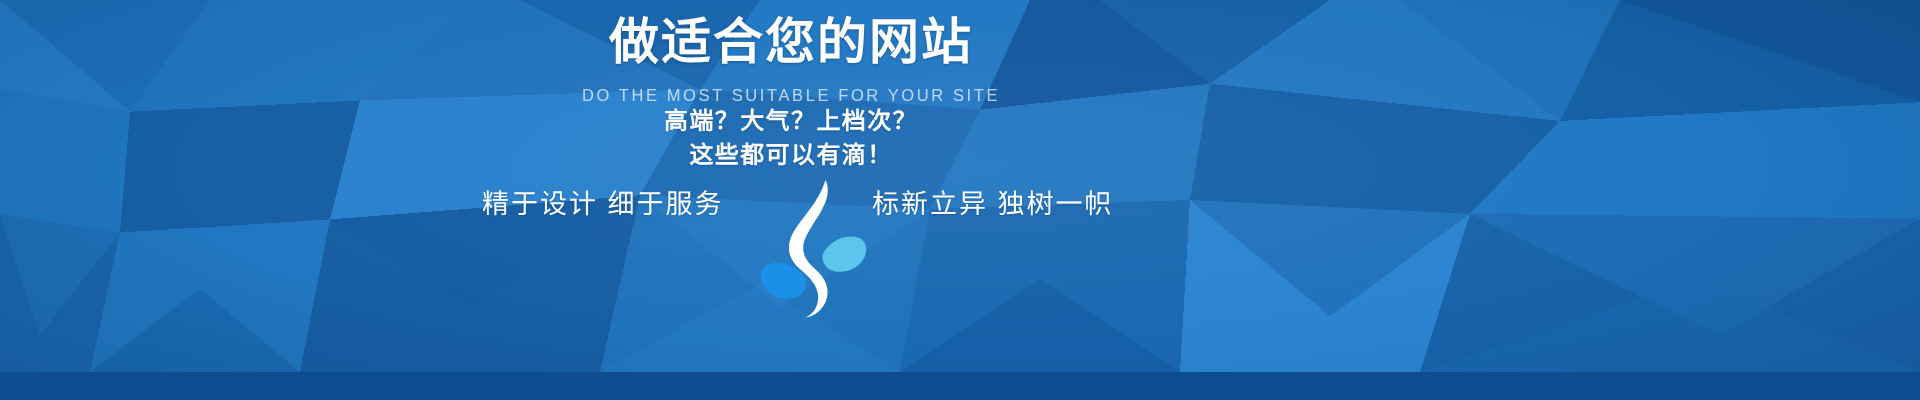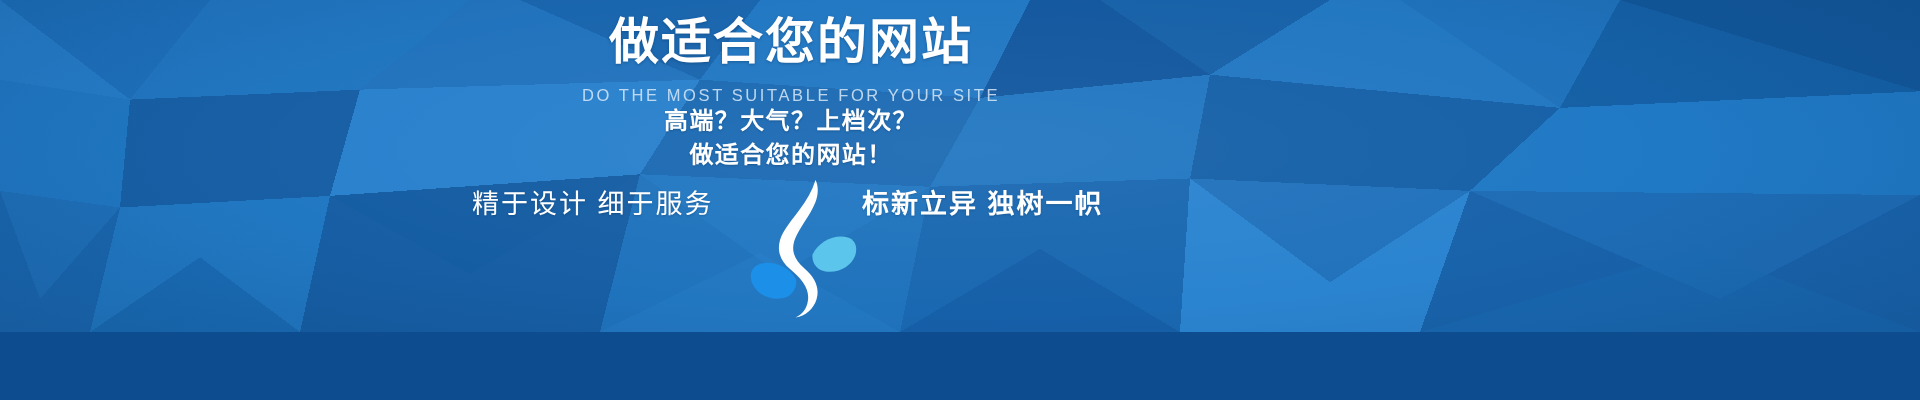--- a/index.html
+++ b/index.html
@@ -4,21 +4,21 @@
 <title>Banner</title>
 <style>
   html, body {
     margin: 0;
     padding: 0;
     background: #0d4d8f;
   }
   #banner {
     position: relative;
     width: 1920px;
-    height: 332px;
+    height: 372px;
     overflow: hidden;
     font-family: "Liberation Sans", "DejaVu Sans", sans-serif;
     background: #1b6bb5;
     user-select: none;
   }
 
   
   #poly-bg {
     position: absolute;
     inset: 0;
@@ -87,39 +87,39 @@
     font-weight: 700;
     color: #ffffff;
     letter-spacing: 1.4px;
     text-shadow: 0 1px 2px rgba(4,40,80,0.30);
     white-space: nowrap;
   }
 
   
   .slogan-row {
     position: absolute;
-    left: 4px;
+    left: 14px;
     top: 178px;
     width: 1582px;
     height: 220px;
     padding-left: 24px;
   }
   .slogan {
     position: absolute;
     top: 10px;
     font-size: 27px;
     line-height: 1.25;
     font-weight: 400;
     color: #ffffff;
     letter-spacing: 2px;
     white-space: nowrap;
     text-shadow: 0 1px 2px rgba(4,40,80,0.28);
   }
   #slogan-left  { left: 468px; }
-  #slogan-right { left: 858px; font-weight: bold; }
+  #slogan-right { left: 858px; }
 
   
   #brand-logo {
     position: absolute;
     left: 735px;
     top: 0px;
     width: 120px;
     height: 140px;
   }
   #brand-logo svg { display: block; width: 100%; height: 100%; }
@@ -176,21 +176,21 @@
 
   <div id="content">
 
     <div class="headline-block">
       <h1 id="page-title">做适合您的网站</h1>
       <p id="page-subtitle">DO THE MOST SUITABLE FOR YOUR SITE</p>
     </div>
 
     <div class="tagline-block">
       <p class="tagline-line">高端？大气？上档次？</p>
-      <p class="tagline-line">做适合您的网站！</p>
+      <p class="tagline-line">这些都可以有滴！</p>
     </div>
 
     <div class="slogan-row">
       <div class="slogan" id="slogan-left">精于设计 细于服务</div>
 
       <div id="brand-logo">
         <svg viewBox="0 0 120 140" xmlns="http://www.w3.org/2000/svg">
 
           <path d="M76.5 2
                    C 70 24, 52.5 40, 44.5 54

